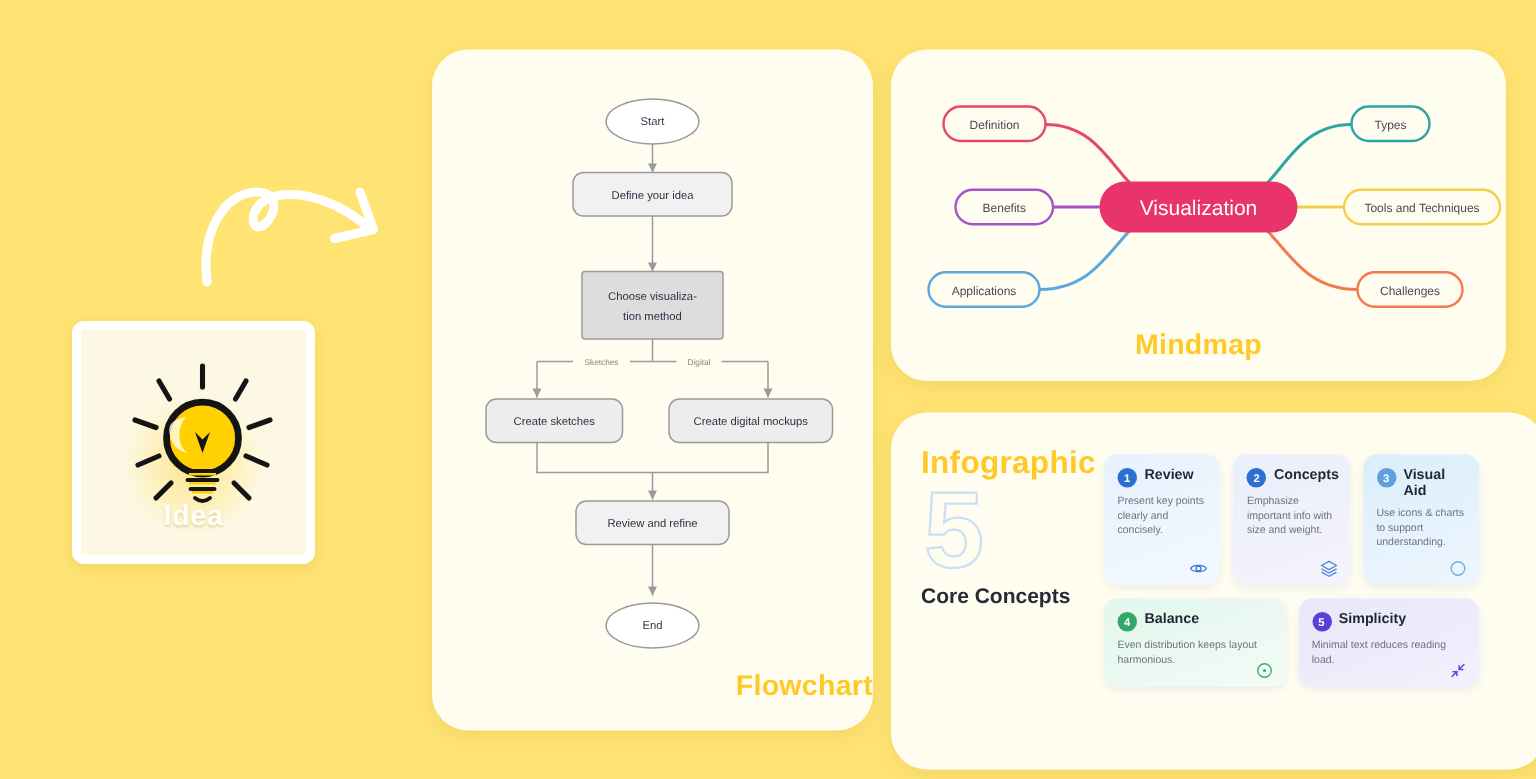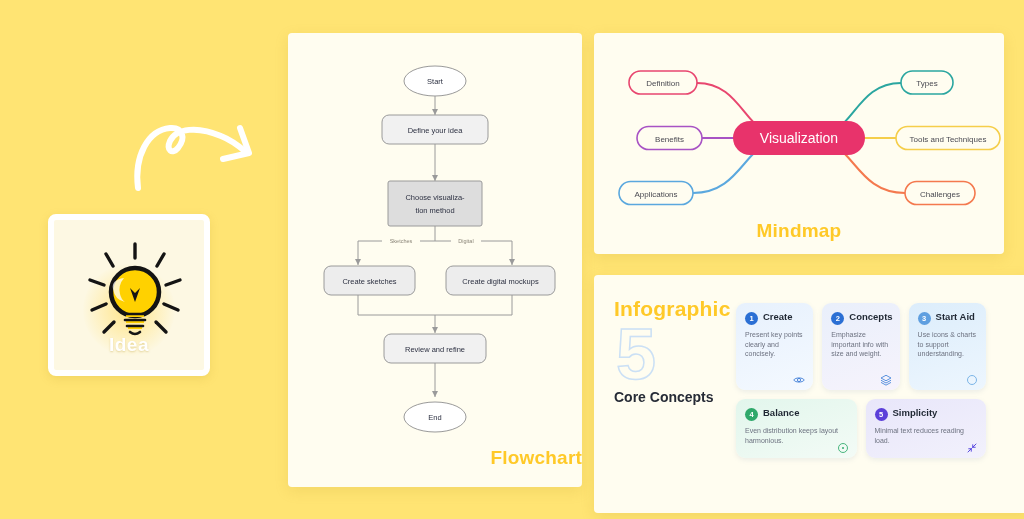--- a/index.html
+++ b/index.html
@@ -61,21 +61,21 @@
   #hand-arrow {
     position: absolute;
     left: 126px; top: 104px;
     width: 150px; height: 92px;
   }
 
   
   .panel {
     position: absolute;
     background: #FFFDF0;
-    border-radius: 4px;
+    border-radius: 24px;
     box-shadow: 0 4px 14px rgba(180,150,40,.16);
   }
   .panel-title {
     position: absolute;
     font-size: 19px;
     font-weight: bold;
     color: #FFC928;
     letter-spacing: .2px;
   }
 
@@ -372,21 +372,21 @@
       <div id="big-five">5</div>
       <div id="core-concepts-heading">Core Concepts</div>
     </div>
 
     <div id="cards-grid">
       <div class="card-row row1">
 
         <div class="info-card" style="background:linear-gradient(160deg,#E7F1FD,#F4F9FF);">
           <div class="card-head">
             <div class="badge" style="background:#2B6FD4;">1</div>
-            <div class="card-title">Create</div>
+            <div class="card-title">Review</div>
           </div>
           <div class="card-desc">Present key points clearly and concisely.</div>
           <span class="card-icon">
             <svg width="12" height="12" viewBox="0 0 24 24" fill="none" stroke="#3B7BD6" stroke-width="1.8">
               <path d="M1.5 12 C4.5 6.5, 19.5 6.5, 22.5 12 C19.5 17.5, 4.5 17.5, 1.5 12 Z"></path>
               <circle cx="12" cy="12" r="3.2"></circle>
             </svg>
           </span>
         </div>
 
@@ -401,21 +401,21 @@
               <path d="M12 2.5 L22 8 L12 13.5 L2 8 Z"></path>
               <path d="M2 12.5 L12 18 L22 12.5"></path>
               <path d="M2 16.8 L12 22.3 L22 16.8"></path>
             </svg>
           </span>
         </div>
 
         <div class="info-card" style="background:linear-gradient(160deg,#DCEDFB,#EDF6FE);">
           <div class="card-head">
             <div class="badge" style="background:#5F9FE0;">3</div>
-            <div class="card-title">Start Aid</div>
+            <div class="card-title">Visual Aid</div>
           </div>
           <div class="card-desc">Use icons &amp; charts to support understanding.</div>
           <span class="card-icon">
             <svg width="12" height="12" viewBox="0 0 24 24" fill="none" stroke="#6FAEE4" stroke-width="1.8">
               <circle cx="12" cy="12" r="9"></circle>
             </svg>
           </span>
         </div>
       </div>
 

